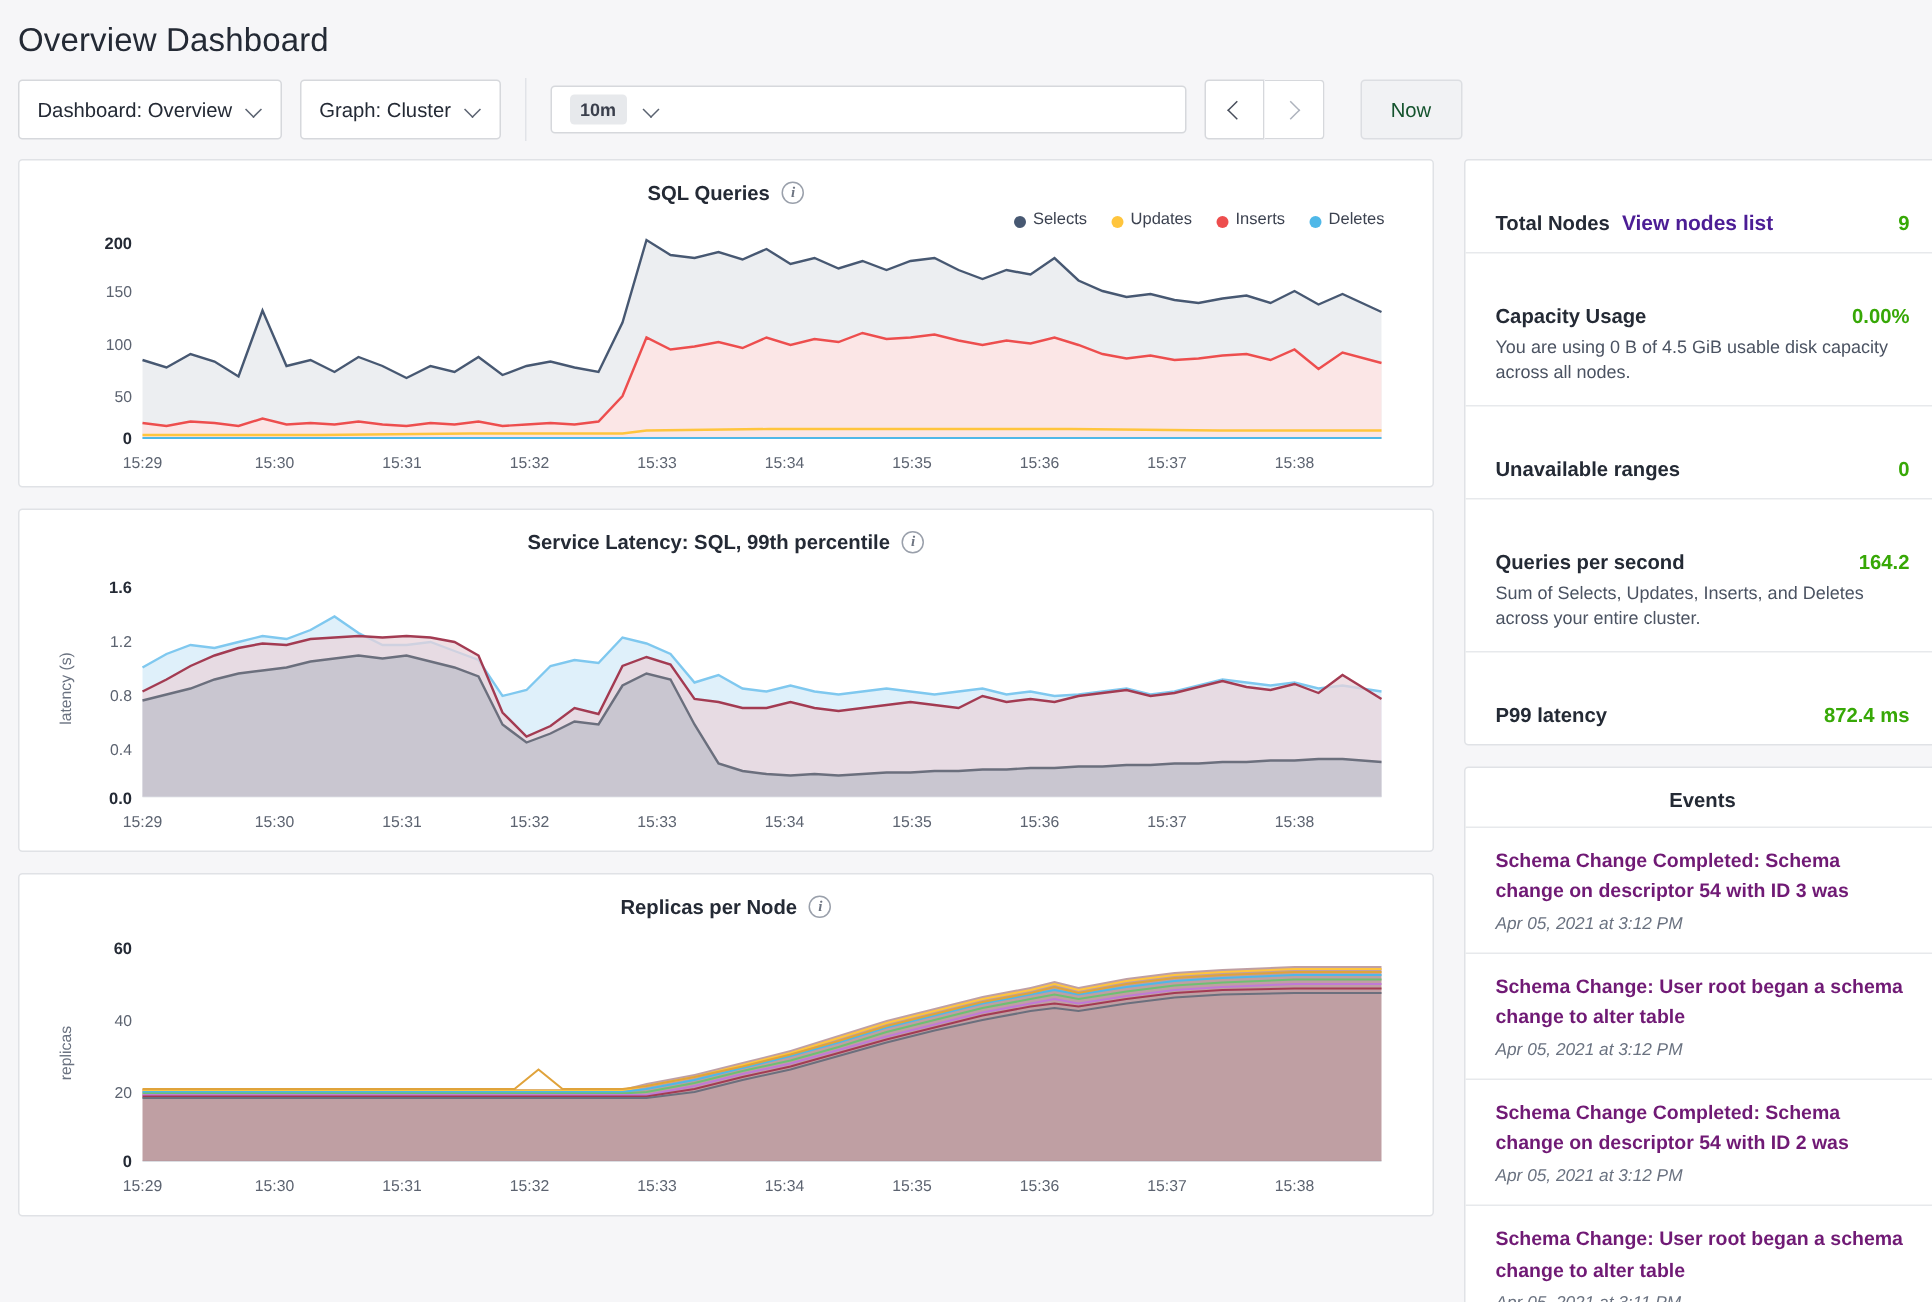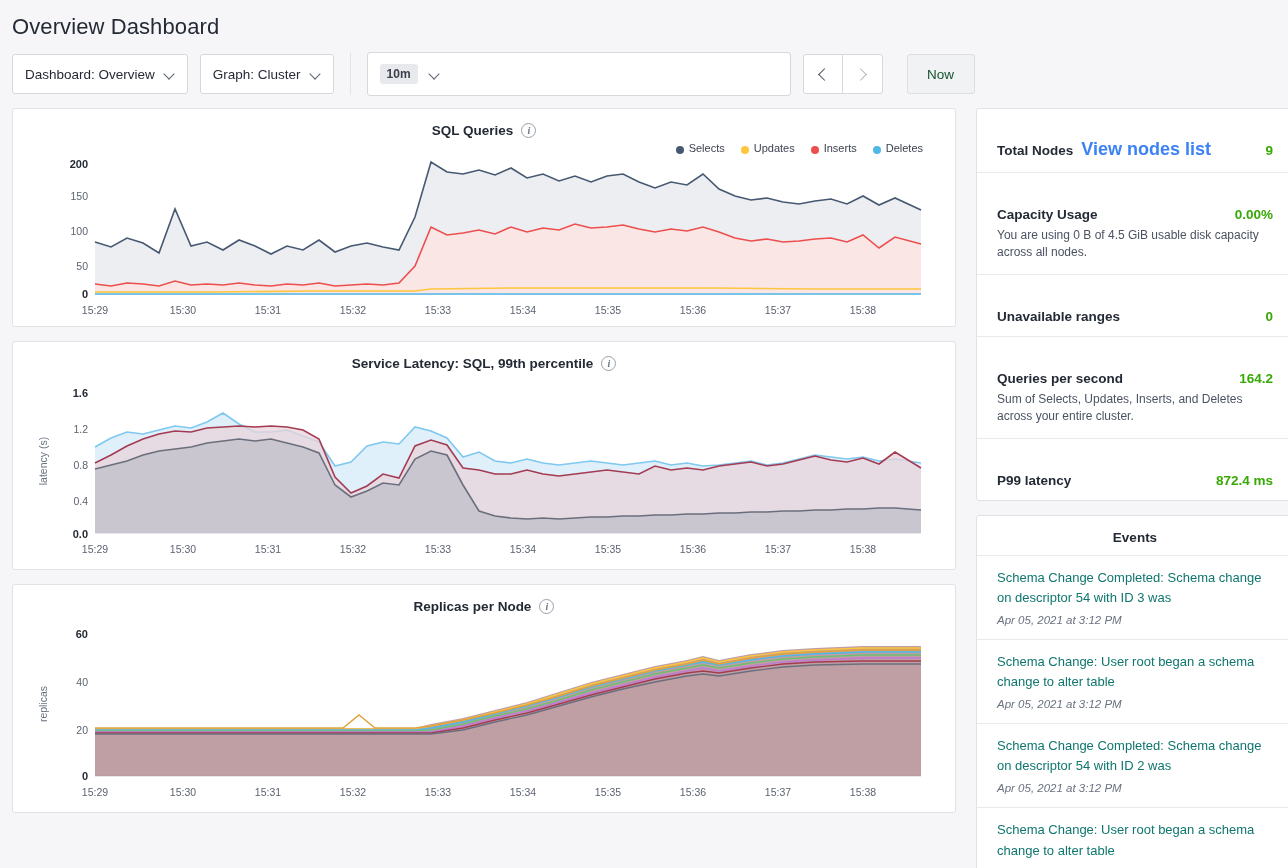--- a/index.html
+++ b/index.html
@@ -53,21 +53,21 @@
     border-bottom: 1.6px solid #5a6270;
     transform: rotate(45deg);
   }
   .divider-v {
     width: 1px;
     height: 42px;
     background: #e1e3e8;
     margin: 0 4px;
   }
   .timepicker {
-    height: 44px;
+    height: 32px;
     flex: 0 0 424px;
     border: 1px solid #d6d8dc;
     border-radius: 3px;
     background: #fff;
     display: flex;
     align-items: center;
     padding: 0 12px;
     gap: 12px;
     cursor: pointer;
   }
@@ -191,23 +191,23 @@
     align-items: baseline;
     gap: 8px;
   }
   .srow-label {
     font-size: 13.5px;
     font-weight: 700;
     color: #242a35;
     margin-top: 24px;
   }
   .srow-link {
-    font-size: 18px;
-    font-weight: 700;
-    color: #3b82f6;
+    font-size: 14px;
+    font-weight: 700;
+    color: #4c1d95;
     cursor: pointer;
     margin-left: 8px;
   }
   .srow-val {
     font-size: 13.5px;
     font-weight: 700;
     color: #37a806;
     white-space: nowrap;
   }
   .srow-sub {
@@ -219,22 +219,23 @@
   .headleft { display: flex; align-items: baseline; }
 
   
   .event {
     padding: 12px 20px 13px;
     border-top: 1px solid #e7e9ec;
   }
   .event:first-of-type { border-top: none; }
   .event-text {
     font-size: 13px;
-    color: #0f766e;
+    color: #701a75;
     line-height: 1.55;
+    font-weight: bold;
   }
   .event-time {
     font-size: 11.5px;
     color: #6a7280;
     margin-top: 6px;
     font-style: italic;
   }
   .axis-num {
     font-size: 11px;
     fill: #242a35;

